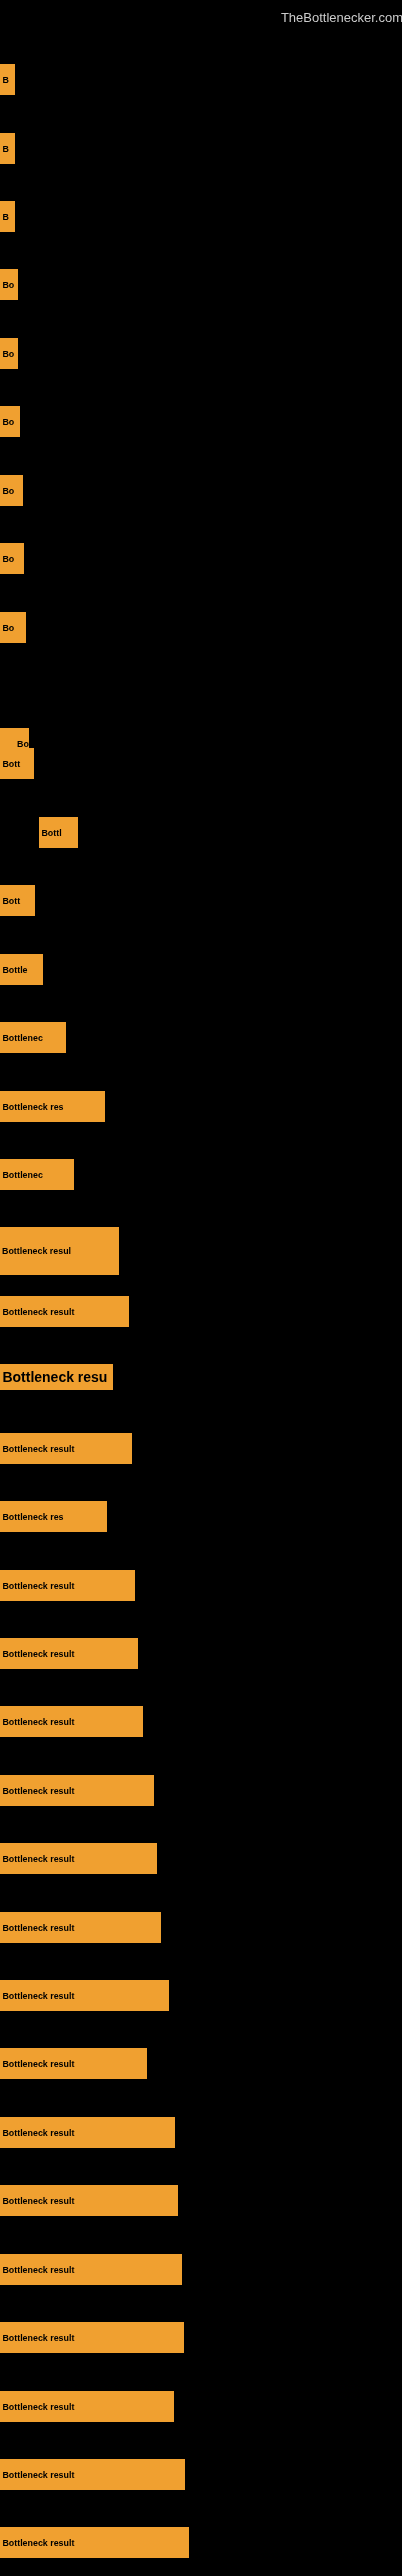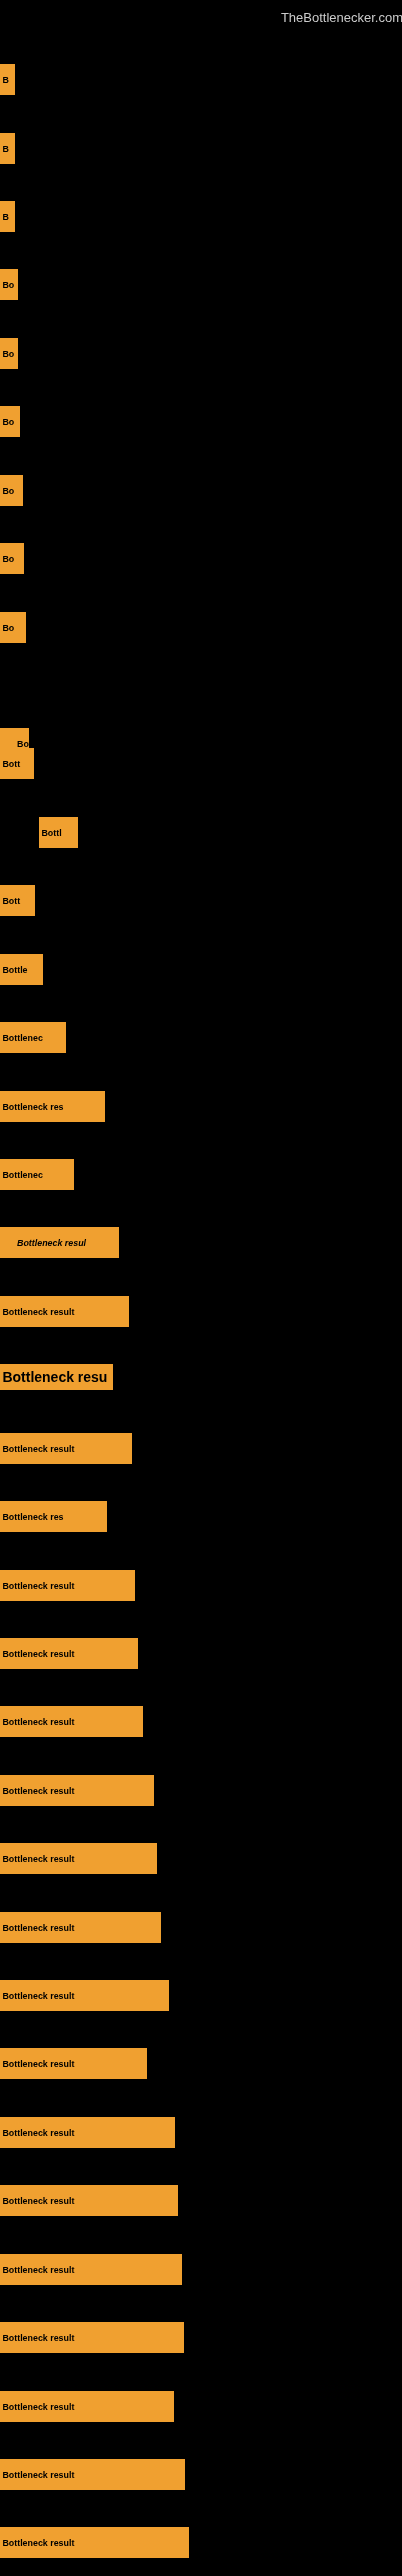--- a/index.html
+++ b/index.html
@@ -84,21 +84,21 @@
     <div style="position: absolute; top: 982px; left: 0px; width: 100%; height: 64px;">
       <div style="position: absolute; left: 0px; top: 16px; width: 66px; height: 31px; background-color: rgb(240, 160, 48); display: flex; align-items: center; padding-left: 2.4px; font-size: 8.9px; color: rgb(0, 0, 0); font-weight: bold; white-space: nowrap; overflow: hidden;">Bottlenec</div>
     </div>
     <div style="position: absolute; top: 1051px; left: 0px; width: 100%; height: 64px;">
       <div style="position: absolute; left: 0px; top: 16px; width: 105px; height: 31px; background-color: rgb(240, 160, 48); display: flex; align-items: center; padding-left: 2.4px; font-size: 8.9px; color: rgb(0, 0, 0); font-weight: bold; white-space: nowrap; overflow: hidden;">Bottleneck res</div>
     </div>
     <div style="position: absolute; top: 1119px; left: 0px; width: 100%; height: 64px;">
       <div style="position: absolute; left: 0px; top: 16px; width: 74px; height: 31px; background-color: rgb(240, 160, 48); display: flex; align-items: center; padding-left: 2.4px; font-size: 8.9px; color: rgb(0, 0, 0); font-weight: bold; white-space: nowrap; overflow: hidden;">Bottlenec</div>
     </div>
     <div style="position: absolute; top: 1187px; left: 0px; width: 100%; height: 64px;">
-      <div style="position: absolute; left: 0px; top: 16px; width: 119px; height: 31px; background-color: rgb(240, 160, 48); display: flex; align-items: center; padding-left: 17px; font-size: 8.9px; color: rgb(0, 0, 0); font-weight: bold; white-space: nowrap; overflow: hidden; font-style: italic;">Bottleneck resul</div>
+      <div style="position: absolute; left: 0px; top: 16px; width: 119px; height: 48px; background-color: rgb(240, 160, 48); display: flex; align-items: center; padding-left: 2px; font-size: 8.9px; color: rgb(0, 0, 0); font-weight: bold; white-space: nowrap; overflow: hidden;">Bottleneck resul</div>
     </div>
     <div style="position: absolute; top: 1256px; left: 0px; width: 100%; height: 64px;">
       <div style="position: absolute; left: 0px; top: 16px; width: 129px; height: 31px; background-color: rgb(240, 160, 48); display: flex; align-items: center; padding-left: 2.4px; font-size: 8.9px; color: rgb(0, 0, 0); font-weight: bold; white-space: nowrap; overflow: hidden;">Bottleneck result</div>
     </div>
     <div style="position: absolute; top: 1324px; left: 0px; width: 100%; height: 64px;">
       <div style="position: absolute; left: 0px; top: 16px; width: 113px; height: 26px; background-color: rgb(240, 160, 48); display: flex; align-items: center; padding-left: 2.4px; font-size: 14px; color: rgb(0, 0, 0); font-weight: bold; white-space: nowrap; overflow: hidden;">Bottleneck resu</div>
     </div>
     <div style="position: absolute; top: 1393px; left: 0px; width: 100%; height: 64px;">
       <div style="position: absolute; left: 0px; top: 16px; width: 132px; height: 31px; background-color: rgb(240, 160, 48); display: flex; align-items: center; padding-left: 2.4px; font-size: 8.9px; color: rgb(0, 0, 0); font-weight: bold; white-space: nowrap; overflow: hidden;">Bottleneck result</div>
     </div>

